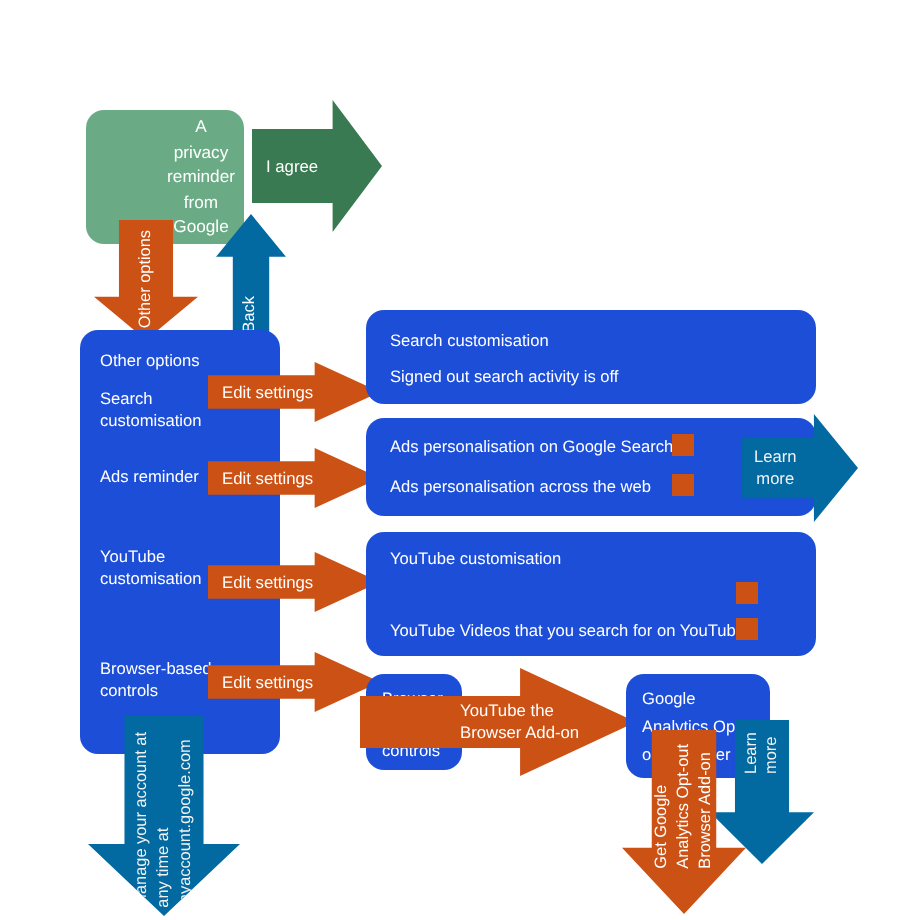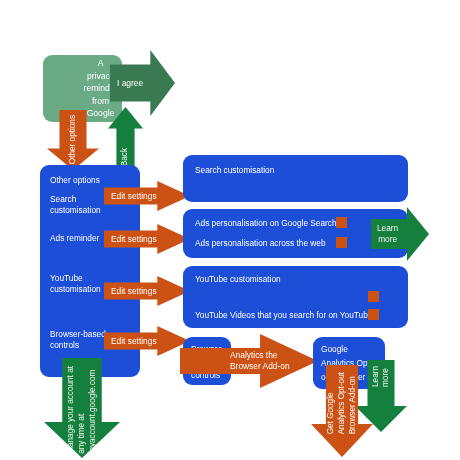--- a/index.html
+++ b/index.html
@@ -114,21 +114,21 @@
   .vtext-rot180 {
     writing-mode: vertical-rl;
     transform: rotate(180deg);
     font-size: 8.2px;
     line-height: 1.25;
     color: #ffffff;
     white-space: nowrap;
   }
 
   .fill-orange { background: #cc5114; }
-  .fill-gray   { background: #15803d; }
+  .fill-gray   { background: #0369a1; }
   .fill-dgreen { background: #3a7a52; }
 
   .gray-label {
     font-size: 8.3px;
     color: #f2f2f2;
     line-height: 1.35;
     text-align: center;
   }
 </style>
 </head>
@@ -137,21 +137,21 @@
 <div id="canvas">
 
   <div class="abs box box-green" style="left:43px; top:55px; width:79px; height:67px;">
     <div class="green-text">
       <div>A privacy</div>
       <div>reminder from</div>
       <div>Google</div>
     </div>
   </div>
 
-  <div class="arrow-right fill-dgreen" style="left:110px; top:50px; width:65px; height:66px;">
+  <div class="arrow-right fill-dgreen" style="left:126px; top:50px; width:65px; height:66px;">
     <span class="alabel">I agree</span>
   </div>
 
   <div class="arrow-down fill-orange" style="left:47px; top:110px; width:52px; height:60px;">
     <span class="vtext-rot180" style="margin-top:5px;">Other options</span>
   </div>
 
   <div class="arrow-up fill-gray" style="left:108px; top:107px; width:35px; height:63px;">
     <span class="vtext-rot180" style="margin-bottom:4px; color:#ffffff;">Back</span>
   </div>
@@ -185,20 +185,21 @@
   <div class="arrow-right fill-orange" style="left:104px; top:276px; width:86px; height:30px;">
     <span class="alabel">Edit settings</span>
   </div>
 
   <div class="arrow-right fill-orange" style="left:104px; top:326px; width:86px; height:30px;">
     <span class="alabel">Edit settings</span>
   </div>
 
   <div class="abs box box-navy" style="left:183px; top:155px; width:225px; height:47px;">
     <div class="panel-row" style="top:10px;">Search customisation</div>
+    <div class="panel-row" style="top:28px;">Signed out search activity is off</div>
   </div>
 
   <div class="abs box box-navy" style="left:183px; top:209px; width:225px; height:49px;">
     <div class="panel-row" style="top:9px;">Ads personalisation on Google Search</div>
     <div class="toggle" style="left:153px; top:8px;"></div>
     <div class="panel-row" style="top:29px;">Ads personalisation across the web</div>
     <div class="toggle" style="left:153px; top:28px;"></div>
   </div>
 
   <div class="arrow-right fill-gray" style="left:371px; top:207px; width:58px; height:54px;">
@@ -216,21 +217,21 @@
   </div>
 
   <div class="abs box box-navy" style="left:183px; top:337px; width:48px; height:48px;">
     <div class="panel-row" style="left:8px; top:7px;">Browser-</div>
     <div class="panel-row" style="left:8px; top:20px;">based</div>
     <div class="panel-row" style="left:8px; top:33px;">controls</div>
   </div>
 
   <div class="arrow-right-wide fill-orange" style="left:180px; top:334px; width:138px; height:54px;">
     <div class="alabel" style="padding-left:50px;">
-      <div>Analytics the</div>
+      <div>YouTube the</div>
       <div>Browser Add-on</div>
     </div>
   </div>
 
   <div class="abs box box-navy" style="left:313px; top:337px; width:72px; height:52px;">
     <div class="panel-row" style="left:8px; top:7px;">Google</div>
     <div class="panel-row" style="left:8px; top:21px;">Analytics Opt-</div>
     <div class="panel-row" style="left:8px; top:35px;">out Browser</div>
   </div>
 

